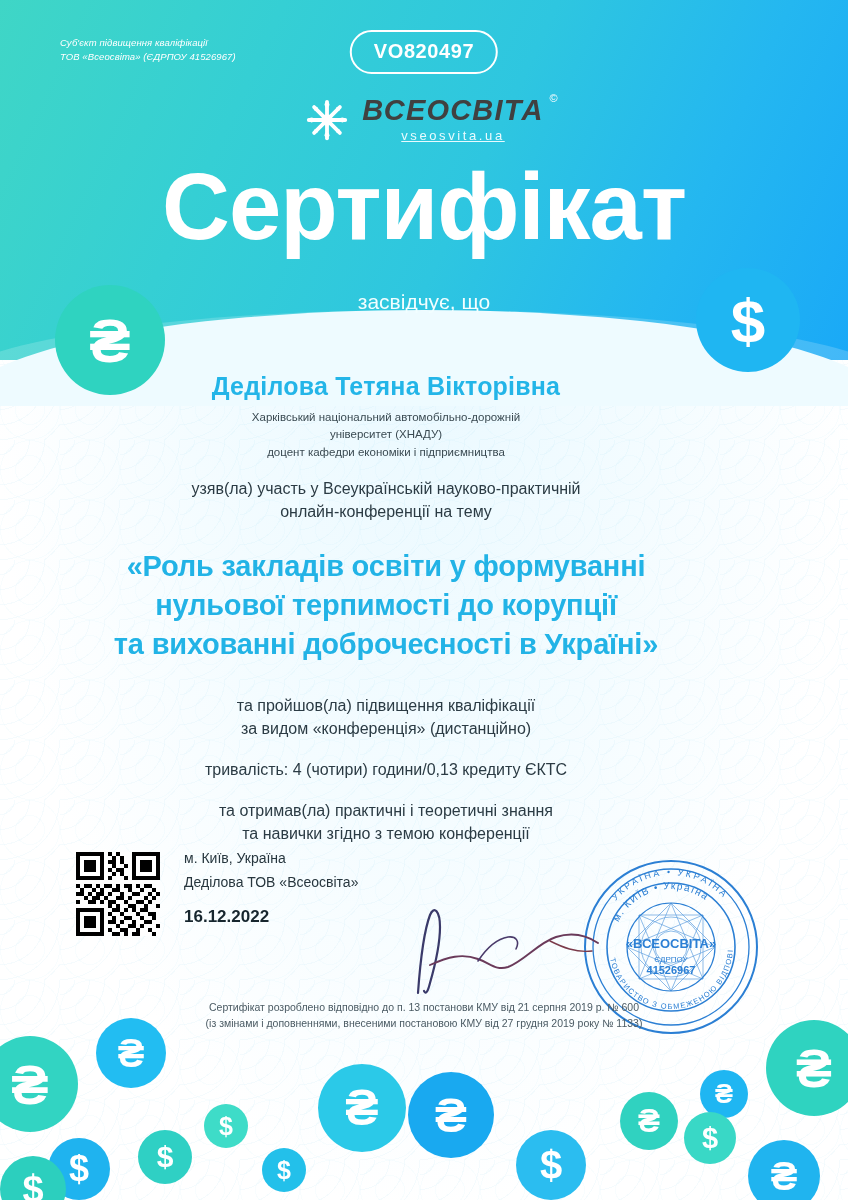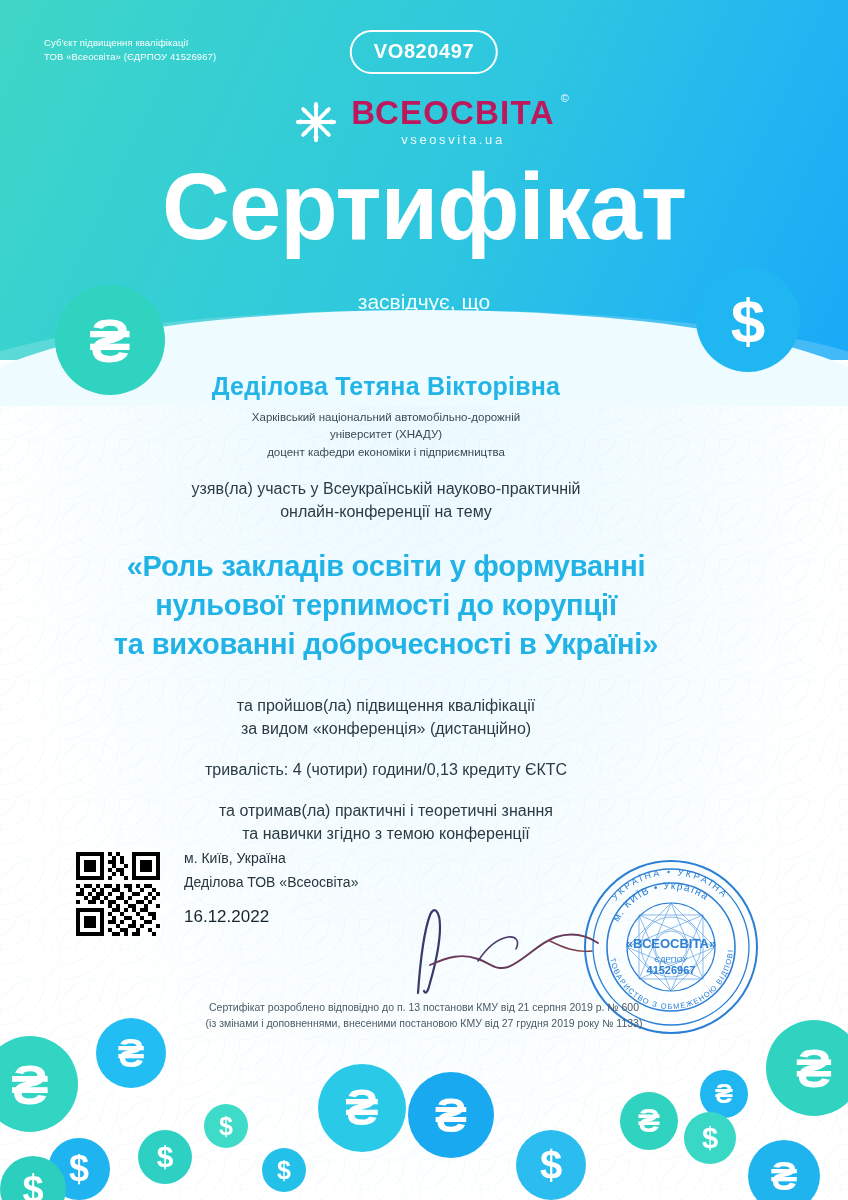--- a/index.html
+++ b/index.html
@@ -60,24 +60,25 @@
     opacity: 0.5;
     background-image:
       repeating-radial-gradient(circle at 0 0, transparent 0 14px, rgba(150,215,240,0.18) 14px 15px),
       repeating-radial-gradient(circle at 30px 30px, transparent 0 14px, rgba(150,215,240,0.13) 14px 15px);
     background-size: 60px 60px, 60px 60px;
   }
 
   
   .issuer {
     position: absolute;
-    top: 36px; left: 44px;
+    top: 36px; left: 60px;
     font-size: 9.5px;
     line-height: 1.45;
     color: #ffffff;
+    font-style: italic;
     letter-spacing: 0.1px;
     z-index: 6;
   }
 
   
   .cert-number {
     position: absolute;
     top: 30px; left: 50%;
     transform: translateX(-50%);
     min-width: 148px;
@@ -105,38 +106,40 @@
   }
   .logo-mark {
     width: 46px; height: 46px;
     position: relative;
   }
   .logo-text-wrap {
     position: relative;
     text-align: left;
   }
   .logo-word {
-    font-size: 33px;
+    font-size: 29px;
     font-weight: bold;
     letter-spacing: 1.2px;
-    color: #be185d;
+    color: #404040;
     line-height: 1;
+    font-style: italic;
   }
   .logo-reg {
     position: absolute;
     top: -4px; right: -14px;
     font-size: 11px;
     color: #ffffff;
   }
   .logo-sub {
     font-size: 13px;
     color: #e8fbff;
     letter-spacing: 2.6px;
     text-align: center;
     margin-top: 3px;
+    text-decoration: underline;
   }
 
   
   .big-title {
     position: absolute;
     top: 158px; left: 0;
     width: 848px;
     text-align: center;
     font-size: 94px;
     font-weight: bold;
@@ -225,21 +228,21 @@
   
   .sig-block {
     position: absolute;
     left: 184px; top: 850px;
     z-index: 8;
     text-align: left;
   }
   .sig-city { font-size: 14px; color: #27363e; }
   .sig-role { font-size: 14px; color: #27363e; margin-top: 8px; }
   .sig-name { font-size: 20px; font-weight: bold; color: #17262e; margin-top: 6px; letter-spacing: 0.3px; }
-  .sig-date { font-size: 17px; font-weight: normal; color: #17262e; margin-top: 17px; }
+  .sig-date { font-size: 17px; font-weight: bold; color: #17262e; margin-top: 17px; }
 
   
   .qr {
     position: absolute;
     left: 76px; top: 852px;
     width: 84px; height: 84px;
     z-index: 8;
     background-color: #ffffff;
   }
 

